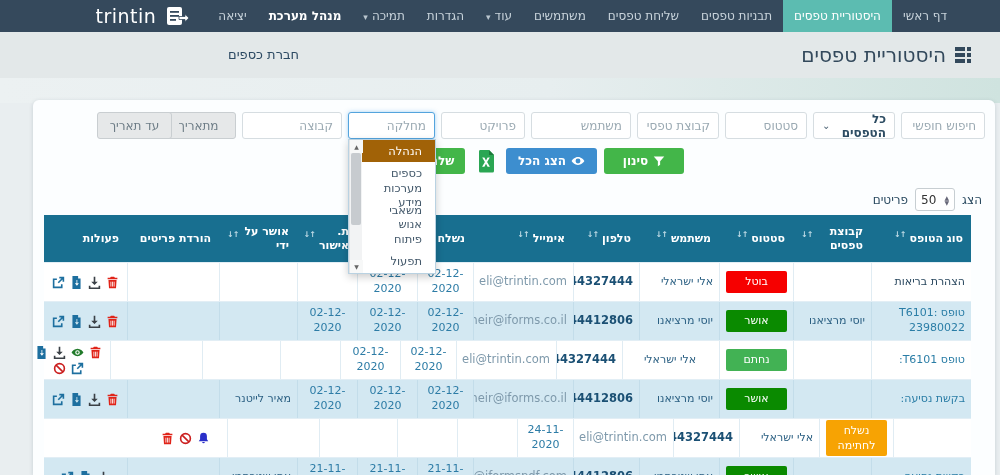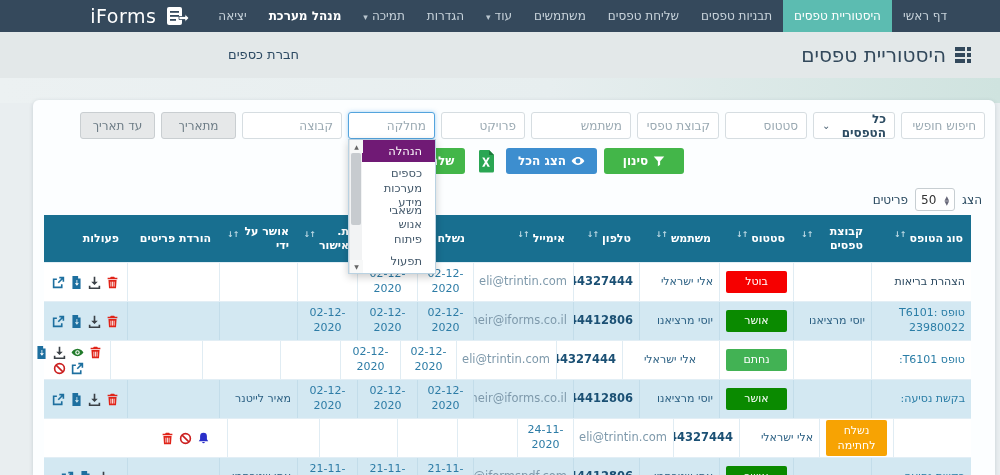--- a/index.html
+++ b/index.html
@@ -81,21 +81,21 @@
   .aicon{width:13px;height:13px;display:inline-flex;cursor:pointer;}
   .aicon svg{width:13px;height:13px;}
   .ic-share{color:#1d6f9f;} .ic-doc{color:#1d6f9f;} .ic-download{color:#3a4046;}
   .ic-trash{color:#e02318;} .ic-ban{color:#cb1f1f;} .ic-eye{color:#217a2a;} .ic-bell{color:#2a2fc9;}
 
   
   .dd-panel{position:absolute;left:348px;top:139px;width:86px;height:133px;background:#fff;
             border:1px solid #b9d2e2;box-shadow:0 3px 8px rgba(0,0,0,.2);overflow:hidden;z-index:40;}
   .dd-items{position:absolute;left:13px;top:0;right:0;}
   .dd-item{height:22px;display:flex;align-items:center;padding-right:13px;font-size:11.5px;color:#44596b;cursor:pointer;}
-  .dd-item.sel{background:#701a75;color:#fff;}
+  .dd-item.sel{background:#a16207;color:#fff;}
   .dd-scroll{position:absolute;left:0;top:0;width:13px;height:100%;background:#f2f3f4;border-left:1px solid #e2e4e6;box-sizing:border-box;}
   .dd-up,.dd-down{position:absolute;left:0;width:13px;height:13px;display:flex;align-items:center;justify-content:center;
                   font-size:6px;color:#666;background:#f7f8f8;cursor:pointer;}
   .dd-up{top:0;} .dd-down{bottom:0;}
   .dd-thumb{position:absolute;left:1px;top:13px;width:10px;height:72px;background:#c7cbcf;border-radius:2px;cursor:pointer;}
 </style>
 </head>
 <body>
 
 <div id="app">
@@ -116,21 +116,21 @@
     <div class="brand">
       <span style="display:inline-flex;">
         <svg width="26" height="22" viewBox="0 0 26 22">
           <rect x="4" y="2" width="15" height="18" rx="2" fill="#fff"></rect>
           <rect x="7" y="6" width="9" height="1.8" fill="#35495c"></rect>
           <rect x="7" y="10" width="9" height="1.8" fill="#35495c"></rect>
           <rect x="7" y="14" width="6" height="1.8" fill="#35495c"></rect>
           <path d="M16 11.5h6v-2.2l4 3.7-4 3.7v-2.2h-6z" fill="#fff" stroke="#35495c" stroke-width="0.8"></path>
         </svg>
       </span>
-      <span class="brand-text">iForms</span>
+      <span class="brand-text">trintin</span>
     </div>
   </nav>
 
   <div class="page-head">
     <div class="page-title">
       <span style="display:inline-flex;">
         <svg width="18" height="18" viewBox="0 0 18 18" fill="#33495c">
           <rect x="13" y="1" width="4" height="4"></rect>
             <rect x="1" y="1" width="10" height="4"></rect>
           <rect x="13" y="7" width="4" height="4"></rect>
@@ -154,21 +154,21 @@
         </div>
         <input class="f-input" placeholder="סטטוס" style="left: 692px; width: 82px;">
         <input class="f-input" placeholder="קבוצת טפסים" style="left: 604px; width: 82px;">
         <input class="f-input" placeholder="משתמש" style="left: 498px; width: 100px;">
         <input class="f-input" placeholder="פרויקט" style="left: 408px; width: 84px;">
         <input class="f-input focused" placeholder="מחלקה" style="left: 315px; width: 87px;">
         <input class="f-input" placeholder="קבוצה" style="left: 209px; width: 100px;">
         <div class="f-date" style="left: 128px; width: 75px;">
           <span>מתאריך</span>
         </div>
-        <div class="f-date" style="left: 47px; width: 75px;">
+        <div class="f-date" style="left: 64px; width: 75px;">
           <span>עד תאריך</span>
         </div>
       </div>
 
     <button class="btn btn-filter" style="right:311px;width:80px;">
       <span style="display:inline-flex;">
         <svg width="12" height="12" viewBox="0 0 16 16" fill="#fff">
             <path d="M1 2h14l-5.5 6.2V13l-3 2V8.2z"></path>
           </svg>
       </span>

